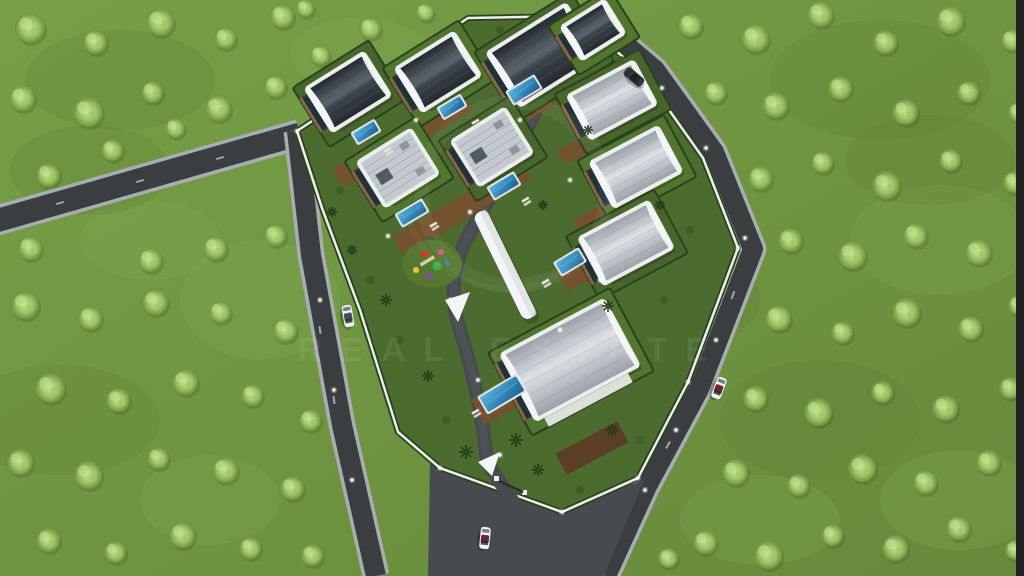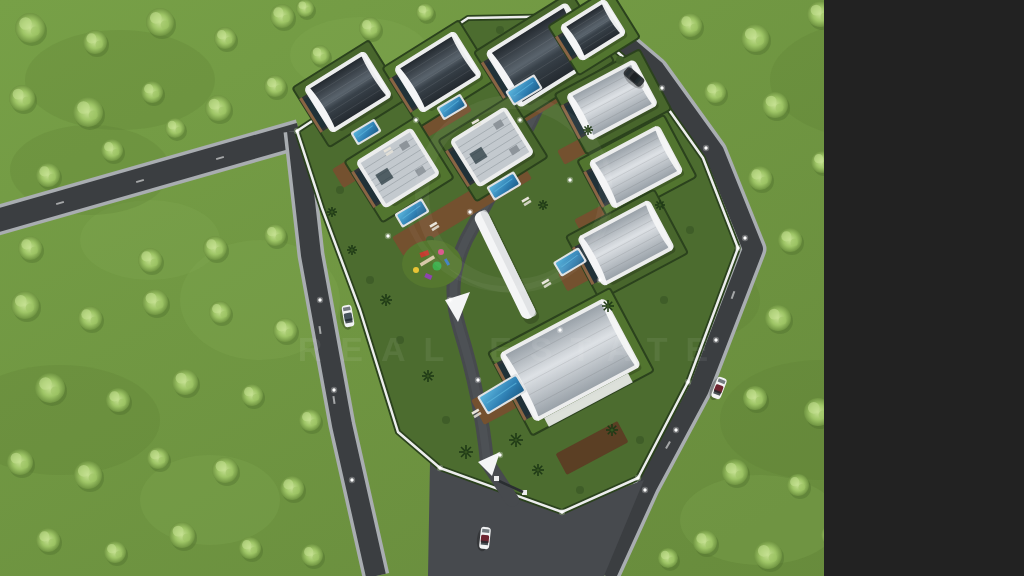--- a/index.html
+++ b/index.html
@@ -1,16 +1,16 @@
 <!DOCTYPE html>
 <html><head>
 <meta charset="utf-8">
 <style>
   html,body{margin:0;padding:0;background:#222;}
-  #stage{position:relative;width:824px;height:576px;overflow:hidden;
+  #stage{position:relative;width:1016px;height:576px;overflow:hidden;
          font-family:"Liberation Sans",sans-serif;background:#4d7c0f;}
   #scene{position:absolute;left:0;top:0;}
   
   #watermark{position:absolute;left:0;top:0;width:1024px;height:576px;
              pointer-events:none;}
   .wm-ring{position:absolute;left:415px;top:95px;width:170px;height:170px;
            border:14px solid rgba(255,255,255,0.05);border-radius:50%;}
   .wm-swoosh{position:absolute;left:400px;top:80px;width:200px;height:200px;
            border:6px solid rgba(255,255,255,0.04);border-radius:50%;
            border-left-color:transparent;border-top-color:transparent;

